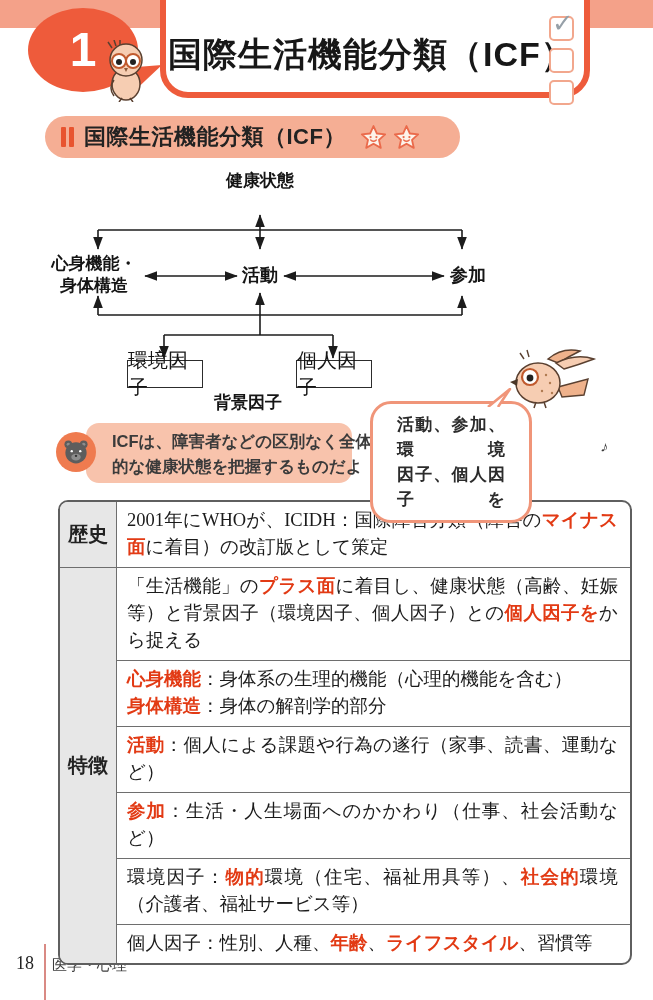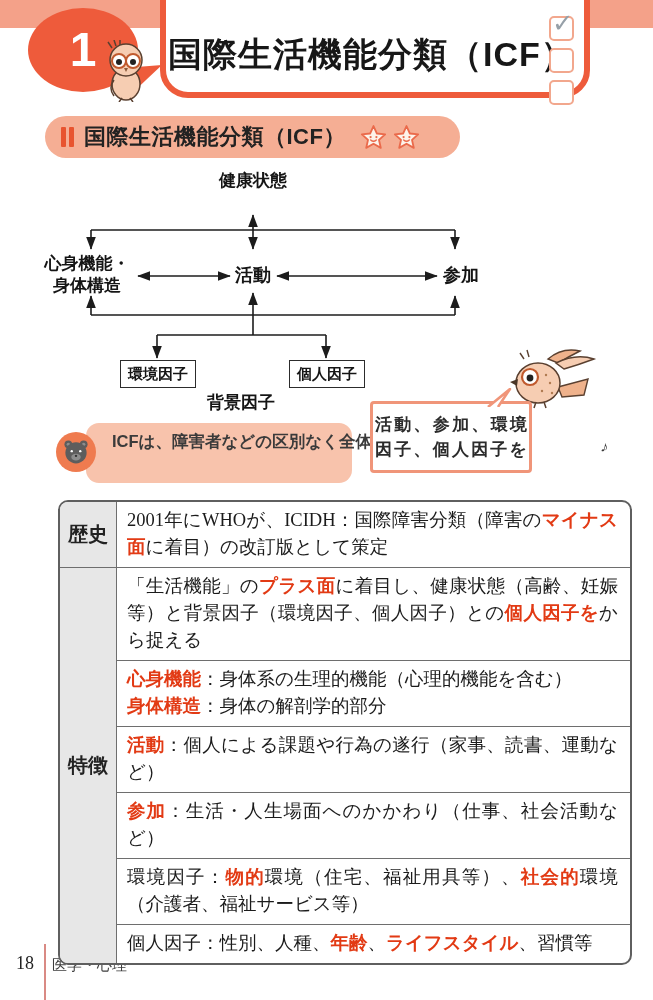--- a/index.html
+++ b/index.html
@@ -25,30 +25,30 @@
 
   
   .section-pill{position:absolute;left:45px;top:116px;width:415px;height:42px;background:#F5AE94;
                 border-radius:21px;display:flex;align-items:center;padding:0 16px;box-sizing:border-box;z-index:1;}
   .pill-bars{display:flex;gap:3px;margin-right:10px;}
   .pill-bars span{width:5px;height:20px;background:#E8542F;border-radius:1px;}
   .pill-title{font-size:22px;font-weight:800;color:#222;letter-spacing:.5px;}
   .pill-stars{display:flex;gap:6px;margin-left:14px;}
 
   
-  .diagram{position:absolute;left:23px;top:168px;width:470px;height:250px;z-index:1;}
+  .diagram{position:absolute;left:30px;top:168px;width:470px;height:250px;z-index:1;}
   .diagram svg.lines{position:absolute;left:0;top:0;}
   .dg-label{position:absolute;transform:translateX(-50%);font-size:17px;font-weight:600;color:#151515;
             text-align:center;white-space:nowrap;line-height:22px;}
   .dg-box{position:absolute;width:74px;height:26px;border:1.6px solid #2c2c2c;background:#fff;
-          display:flex;align-items:center;justify-content:center;font-size:15px;font-weight:700;color:#151515;}
+          display:flex;align-items:center;justify-content:center;font-size:20px;font-weight:400;color:#151515;}
 
   
   .owl-bubble{position:absolute;left:370px;top:401px;width:162px;box-sizing:border-box;background:#fff;
-              border:3px solid #F09579;border-radius:4px;padding:8px 2px;z-index:3;}
+              border:3px solid #F09579;border-radius:21px;padding:8px 24px;z-index:3;}
   .owl-bubble .line{font-size:17px;font-weight:600;color:#2b2b2b;line-height:25px;
                     text-align:justify;text-align-last:justify;}
   .owl-bubble svg.tail{position:absolute;top:-16px;right:16px;}
   .owl-fly{position:absolute;left:496px;top:347px;z-index:2;}
   .owl-note{position:absolute;left:601px;top:438px;font-size:15px;font-weight:700;color:#3a3a3a;
             transform:rotate(12deg);z-index:2;}
 
   .bear-bubble{position:absolute;left:86px;top:423px;width:266px;height:60px;background:#F8C3AC;
                border-radius:13px;z-index:1;padding:6px 8px 6px 26px;box-sizing:border-box;}
   .bear-bubble .line{font-size:16.5px;font-weight:600;color:#3b3b3b;line-height:25px;white-space:nowrap;}
@@ -184,20 +184,21 @@
     <svg class="tail" width="28" height="19" viewBox="0 0 28 19">
       <path d="M3,19 L25,1 L13,19 Z" fill="#fff"></path>
       <path d="M3,19 L25,1 L13,19" fill="none" stroke="#F09579" stroke-width="2.6" stroke-linejoin="round"></path>
     </svg>
     <div class="line">活動、参加、環境</div>
     <div class="line">因子、個人因子を</div>
   </div>
 
   <div class="bear-bubble">
     <div class="line">ICFは、障害者などの区別なく全体</div>
+    <div class="line">的な健康状態を把握するものだよ</div>
   </div>
   <div class="bear-badge">
     <svg width="34" height="34" viewBox="0 0 40 40">
       <circle cx="11" cy="11" r="4.6" fill="#5d5d5d"></circle>
         <circle cx="29" cy="11" r="4.6" fill="#5d5d5d"></circle>
       <circle cx="11" cy="11" r="2" fill="#8d8d8d"></circle>
         <circle cx="29" cy="11" r="2" fill="#8d8d8d"></circle>
       <circle cx="20" cy="21" r="12.5" fill="#5d5d5d"></circle>
       <circle cx="15" cy="19" r="1.4" fill="#fff"></circle>
         <circle cx="25" cy="19" r="1.4" fill="#fff"></circle>

